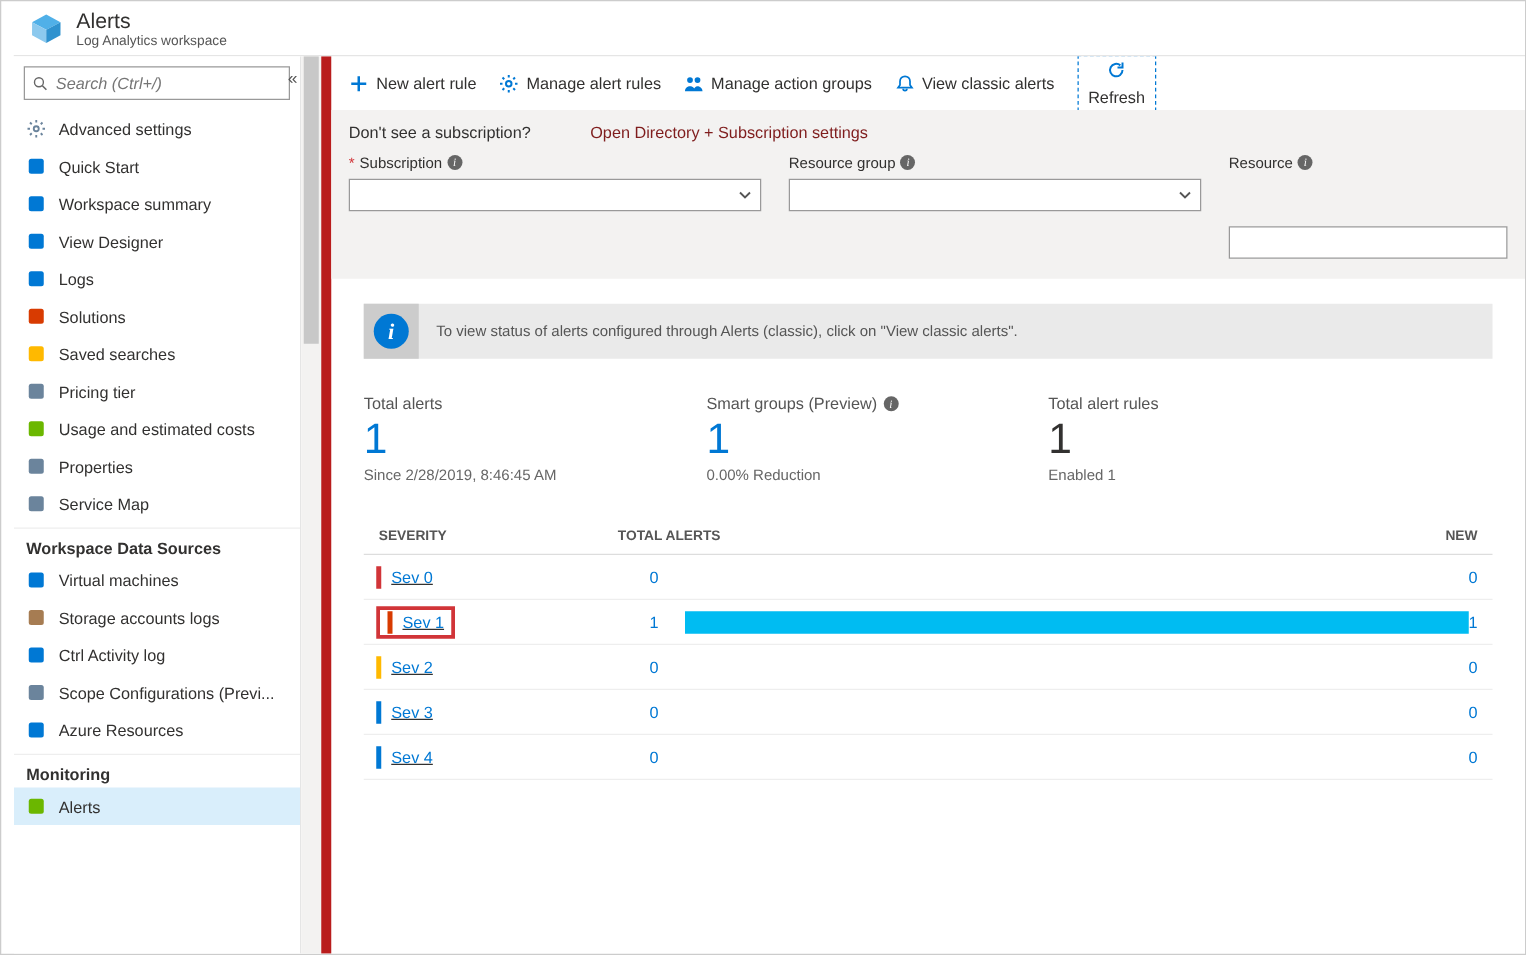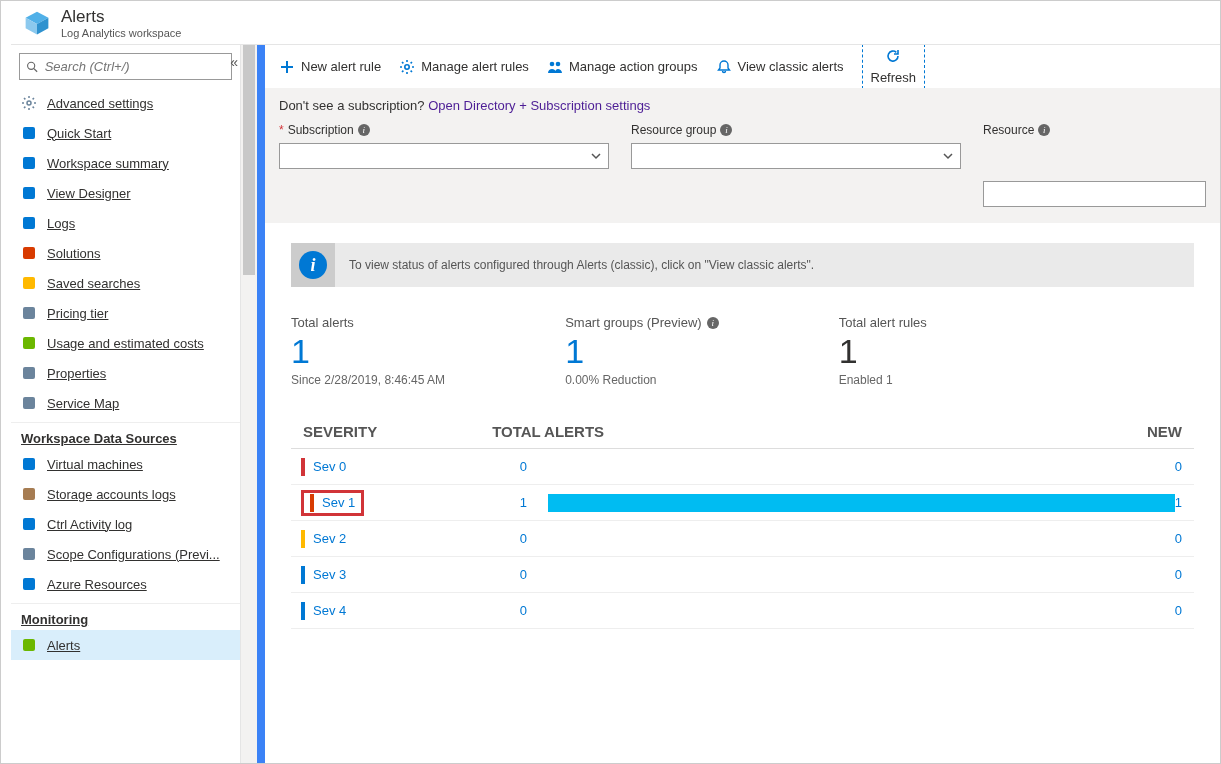--- a/index.html
+++ b/index.html
@@ -8,34 +8,34 @@
 .header { display: flex; align-items: center; padding: 6px 12px; border-bottom: 1px solid #e5e5e5; height: 44px; }
 .header-icon { width: 28px; height: 28px; margin-right: 10px; }
 .header-title { font-size: 17px; font-weight: 400; }
 .header-sub { font-size: 11px; color: #555; }
 .body { display: flex; flex: 1; overflow: hidden; }
 .sidebar { width: 230px; border-right: 1px solid #e5e5e5; display: flex; flex-direction: column; position: relative; background: #fff; }
 .collapse { position: absolute; right: 2px; top: 9px; font-size: 14px; color: #555; cursor: pointer; }
 .search { margin: 8px; border: 1px solid #999; display: flex; align-items: center; padding: 4px 6px; height: 27px; }
 .search svg { width: 14px; height: 14px; margin-right: 6px; fill: #666; }
 .search input { border: none; outline: none; font-style: italic; font-size: 13px; color: #737373; width: 100%; }
-.sidebar-list { overflow-y: auto; flex: 1; text-decoration: underline; }
+.sidebar-list { overflow-y: auto; flex: 1; }
 .side-item { display: flex; align-items: center; padding: 7px 10px; cursor: pointer; font-size: 13px; color: #323130; }
 .side-item.active { background: #d9eefb; }
 .side-icon { width: 16px; height: 16px; margin-right: 10px; display: inline-flex; align-items: center; justify-content: center; }
 .section-h { padding: 8px 10px 3px; font-weight: 600; font-size: 13px; border-top: 1px solid #eee; margin-top: 4px; }
 .section-h.first { border-top: none; margin-top: 0; }
-.main { flex: 1; display: flex; flex-direction: column; overflow: hidden; position: relative; border-left: 8px solid #3b82f6; }
+.main { flex: 1; display: flex; flex-direction: column; overflow: hidden; position: relative; border-left: 8px solid #b91c1c; }
 .toolbar { display: flex; align-items: center; gap: 18px; padding: 10px 14px; height: 43px; }
 .tbtn { display: flex; align-items: center; gap: 6px; color: #323130; cursor: pointer; font-size: 13px; }
 .tbtn svg { width: 16px; height: 16px; }
 .refresh-box { border: 1px dashed #0078d4; padding: 3px 8px; flex-direction: column; }
 .filter-bar { background: #f3f2f1; padding: 10px 14px 16px; }
 .filter-msg { font-size: 13px; margin-bottom: 10px; }
-.filter-msg a { color: #4c1d95; text-decoration: none; }
+.filter-msg a { color: #7f1d1d; text-decoration: none; margin-left: 44px; }
 .filter-row { display: flex; gap: 22px; }
 .filter-col { display: flex; flex-direction: column; gap: 6px; }
 .fcol-a { width: 330px; }
 .fcol-b { width: 330px; }
 .fcol-c { flex: 1; gap: 44px; }
 .flabel { font-size: 12px; display: flex; align-items: center; gap: 4px; }
 .req { color: #d13438; }
 .info-dot { width: 12px; height: 12px; border-radius: 50%; background: #666; color: #fff; font-size: 9px; display: inline-flex; align-items: center; justify-content: center; font-style: italic; font-family: serif; }
 .fselect { border: 1px solid #999; background: #fff; height: 26px; display: flex; align-items: center; justify-content: flex-end; padding: 0 6px; }
 .fselect svg { width: 12px; height: 12px; fill: #555; }
@@ -44,26 +44,26 @@
 .info-banner .ib { width: 44px; height: 44px; background: #ccc; display: flex; align-items: center; justify-content: center; }
 .info-banner .ib .circ { width: 28px; height: 28px; border-radius: 50%; background: #0078d4; color: #fff; display: flex; align-items: center; justify-content: center; font-family: serif; font-style: italic; font-size: 18px; font-weight: 700; }
 .info-banner .msg { padding: 0 14px; font-size: 12px; color: #555; }
 .stats { display: flex; gap: 120px; margin-bottom: 28px; }
 .stat { }
 .stat-label { font-size: 13px; color: #555; display: flex; align-items: center; gap: 5px; }
 .stat-num { font-size: 34px; font-weight: 300; color: #0078d4; margin: 2px 0; }
 .stat-num.plain { color: #323130; }
 .stat-sub { font-size: 12px; color: #666; }
 .table { width: 100%; }
-.thead { display: flex; font-size: 15px; font-weight: 600; color: #555; padding: 8px 0; border-bottom: 1px solid #ddd; }
+.thead { display: flex; font-size: 11px; font-weight: 600; color: #555; padding: 8px 0; border-bottom: 1px solid #ddd; }
 .col-sev { width: 220px; padding-left: 12px; }
 .col-total { width: 720px; text-align: left; }
 .col-new { flex: 1; text-align: right; padding-right: 12px; }
 .trow { display: flex; align-items: center; height: 36px; border-bottom: 1px solid #eee; font-size: 13px; }
-.sev-cell { display: flex; align-items: center; gap: 8px; padding-left: 10px; }
+.sev-cell { display: flex; align-items: center; gap: 8px; padding-left: 10px; text-decoration: underline; }
 .sev-bar { width: 4px; height: 18px; }
 .sev-label { color: #0078d4; }
 .total-cell { color: #0078d4; display: flex; align-items: center; }
 .total-num { width: 50px; text-align: center; }
 .total-graph { flex: 1; height: 18px; }
 .total-graph.fill { background: #00bcf2; }
 .new-cell { color: #0078d4; text-align: right; padding-right: 12px; flex: 1; }
 .highlight { border: 3px solid #d13438; padding: 1px 6px; display: inline-flex; align-items: center; gap: 8px; }
 .sb { width: 16px; background: #f3f2f1; position: relative; }
 .sb .thumb { position: absolute; left: 2px; right: 2px; top: 0; height: 230px; background: #c8c8c8; }

